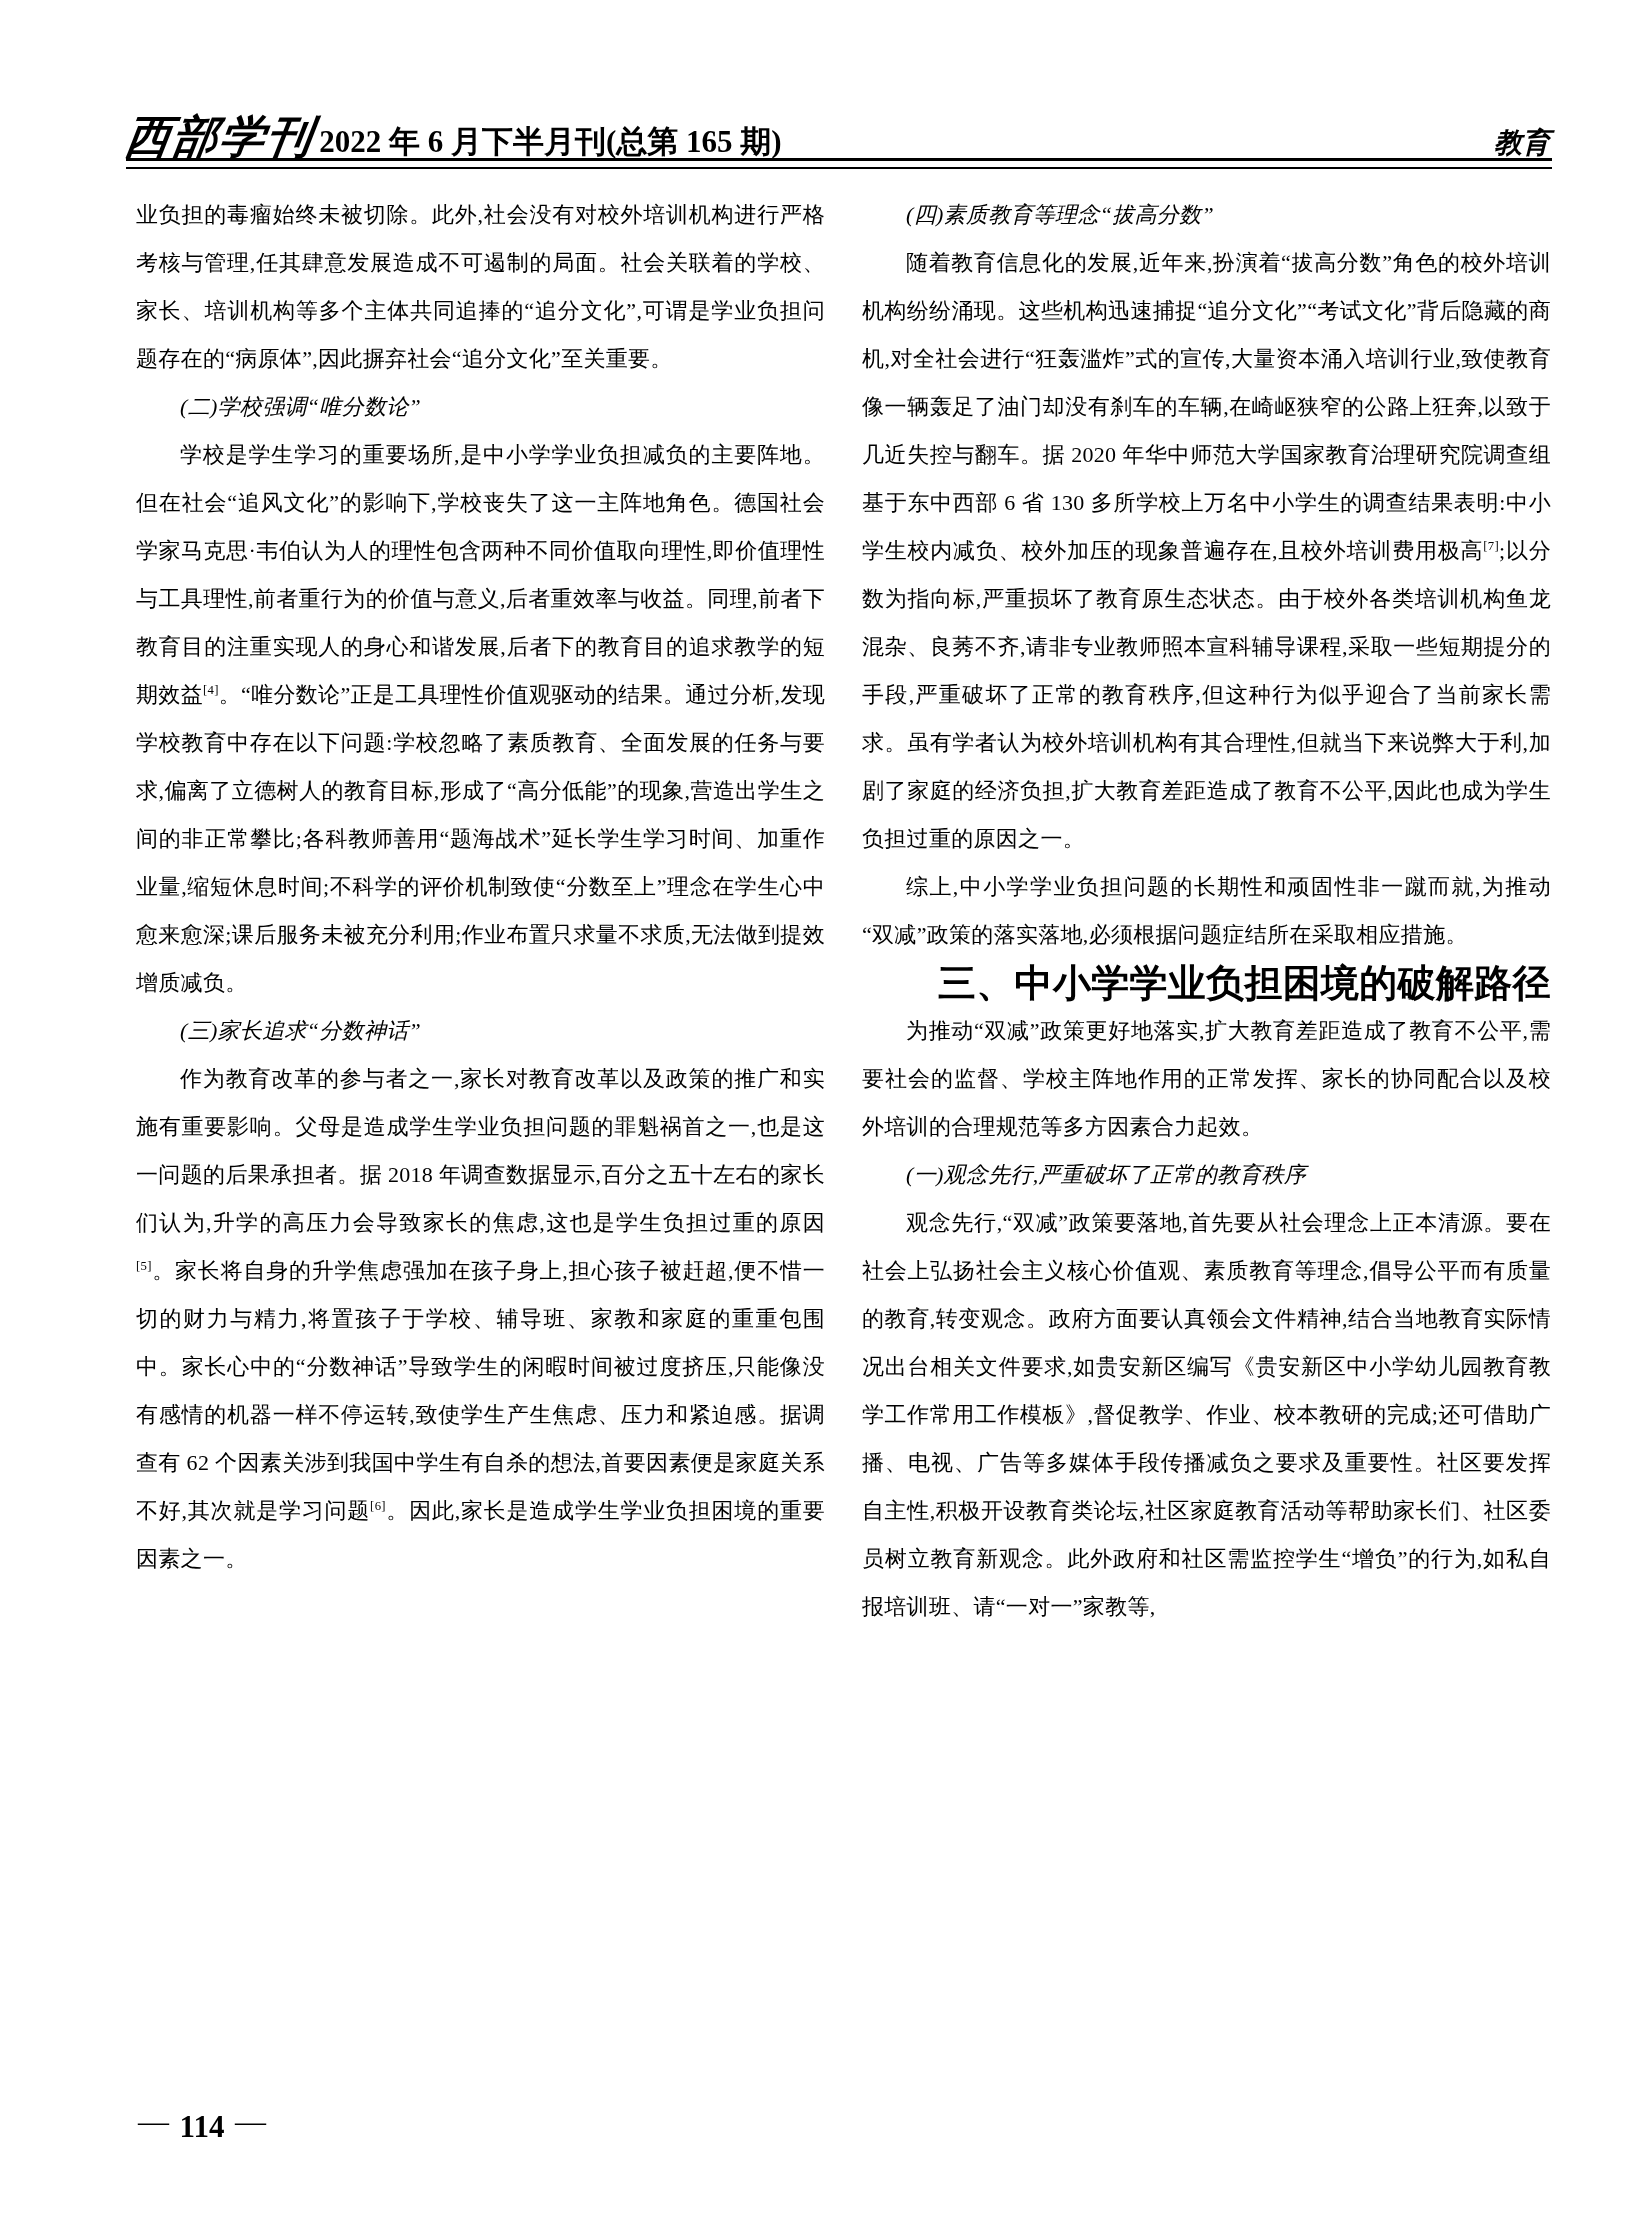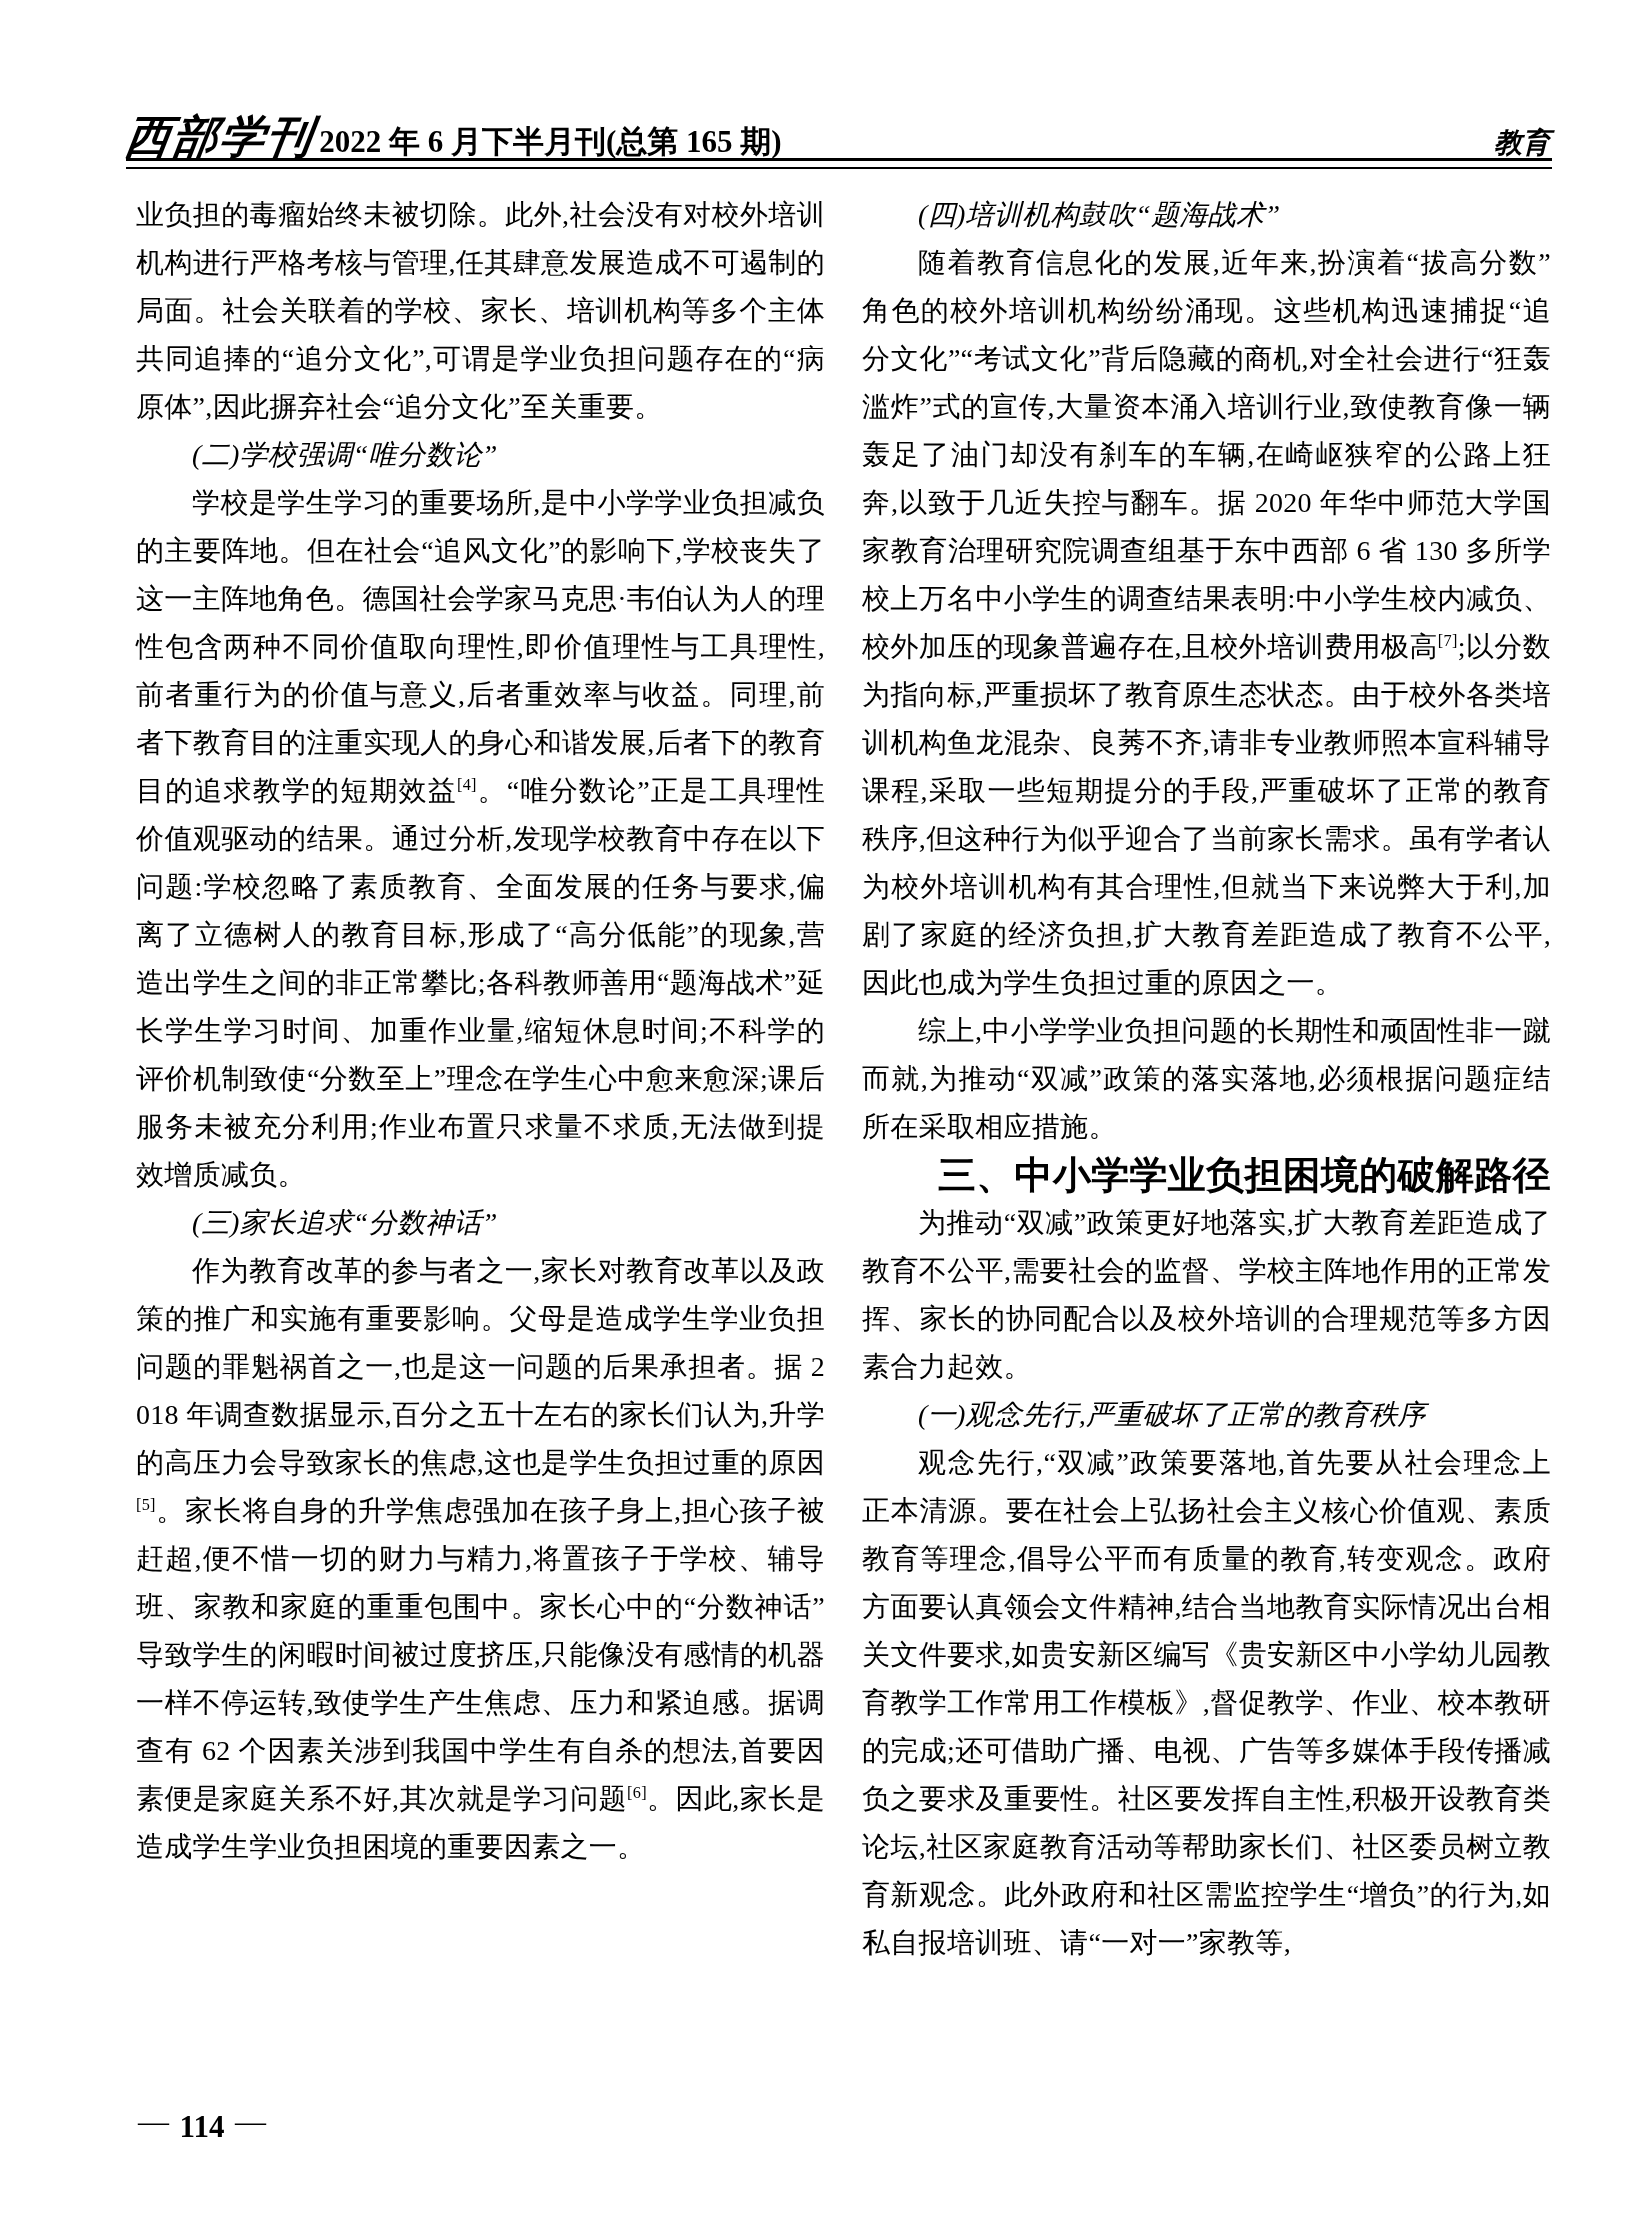--- a/index.html
+++ b/index.html
@@ -34,21 +34,21 @@
   .rule-bottom{top:167px;border-top:2px solid #000;}
 
   
   .cols{
     position:absolute;left:136px;top:191px;width:1416px;
     display:flex;gap:37px;
   }
   .col{width:689px;}
   .para,.subhead,.secthead{
     margin:0;padding:0;
-    font-size:28px;line-height:48px;
+    font-size:22px;line-height:48px;
     text-align:justify;
     text-indent:2em;
     letter-spacing:0.3px;
     word-break:break-all;
   }
   .para.noindent{text-indent:0;}
   .subhead{
     font-style:italic;           
     font-family:"Liberation Serif","DejaVu Serif",serif;
   }
@@ -86,21 +86,21 @@
 
     <section class="col">
       <p class="para noindent rich">业负担的毒瘤始终未被切除。此外,社会没有对校外培训机构进行严格考核与管理,任其肆意发展造成不可遏制的局面。社会关联着的学校、家长、培训机构等多个主体共同追捧的“追分文化”,可谓是学业负担问题存在的“病原体”,因此摒弃社会“追分文化”至关重要。</p>
       <p class="subhead">(二)学校强调“唯分数论”</p>
       <p class="para rich">学校是学生学习的重要场所,是中小学学业负担减负的主要阵地。但在社会“追风文化”的影响下,学校丧失了这一主阵地角色。德国社会学家马克思·韦伯认为人的理性包含两种不同价值取向理性,即价值理性与工具理性,前者重行为的价值与意义,后者重效率与收益。同理,前者下教育目的注重实现人的身心和谐发展,后者下的教育目的追求教学的短期效益<sup>[4]</sup>。“唯分数论”正是工具理性价值观驱动的结果。通过分析,发现学校教育中存在以下问题:学校忽略了素质教育、全面发展的任务与要求,偏离了立德树人的教育目标,形成了“高分低能”的现象,营造出学生之间的非正常攀比;各科教师善用“题海战术”延长学生学习时间、加重作业量,缩短休息时间;不科学的评价机制致使“分数至上”理念在学生心中愈来愈深;课后服务未被充分利用;作业布置只求量不求质,无法做到提效增质减负。</p>
       <p class="subhead">(三)家长追求“分数神话”</p>
       <p class="para rich">作为教育改革的参与者之一,家长对教育改革以及政策的推广和实施有重要影响。父母是造成学生学业负担问题的罪魁祸首之一,也是这一问题的后果承担者。据 2018 年调查数据显示,百分之五十左右的家长们认为,升学的高压力会导致家长的焦虑,这也是学生负担过重的原因<sup>[5]</sup>。家长将自身的升学焦虑强加在孩子身上,担心孩子被赶超,便不惜一切的财力与精力,将置孩子于学校、辅导班、家教和家庭的重重包围中。家长心中的“分数神话”导致学生的闲暇时间被过度挤压,只能像没有感情的机器一样不停运转,致使学生产生焦虑、压力和紧迫感。据调查有 62 个因素关涉到我国中学生有自杀的想法,首要因素便是家庭关系不好,其次就是学习问题<sup>[6]</sup>。因此,家长是造成学生学业负担困境的重要因素之一。</p>
     </section>
 
     <section class="col">
-      <p class="subhead">(四)培训机构鼓吹“题海战术”</p>
+      <p class="subhead">(四)素质教育等理念“拔高分数”</p>
       <p class="para rich">随着教育信息化的发展,近年来,扮演着“拔高分数”角色的校外培训机构纷纷涌现。这些机构迅速捕捉“追分文化”“考试文化”背后隐藏的商机,对全社会进行“狂轰滥炸”式的宣传,大量资本涌入培训行业,致使教育像一辆轰足了油门却没有刹车的车辆,在崎岖狭窄的公路上狂奔,以致于几近失控与翻车。据 2020 年华中师范大学国家教育治理研究院调查组基于东中西部 6 省 130 多所学校上万名中小学生的调查结果表明:中小学生校内减负、校外加压的现象普遍存在,且校外培训费用极高<sup>[7]</sup>;以分数为指向标,严重损坏了教育原生态状态。由于校外各类培训机构鱼龙混杂、良莠不齐,请非专业教师照本宣科辅导课程,采取一些短期提分的手段,严重破坏了正常的教育秩序,但这种行为似乎迎合了当前家长需求。虽有学者认为校外培训机构有其合理性,但就当下来说弊大于利,加剧了家庭的经济负担,扩大教育差距造成了教育不公平,因此也成为学生负担过重的原因之一。</p>
       <p class="para rich">综上,中小学学业负担问题的长期性和顽固性非一蹴而就,为推动“双减”政策的落实落地,必须根据问题症结所在采取相应措施。</p>
       <h3 class="secthead">三、中小学学业负担困境的破解路径</h3>
       <p class="para rich">为推动“双减”政策更好地落实,扩大教育差距造成了教育不公平,需要社会的监督、学校主阵地作用的正常发挥、家长的协同配合以及校外培训的合理规范等多方因素合力起效。</p>
       <p class="subhead">(一)观念先行,严重破坏了正常的教育秩序</p>
       <p class="para rich">观念先行,“双减”政策要落地,首先要从社会理念上正本清源。要在社会上弘扬社会主义核心价值观、素质教育等理念,倡导公平而有质量的教育,转变观念。政府方面要认真领会文件精神,结合当地教育实际情况出台相关文件要求,如贵安新区编写《贵安新区中小学幼儿园教育教学工作常用工作模板》,督促教学、作业、校本教研的完成;还可借助广播、电视、广告等多媒体手段传播减负之要求及重要性。社区要发挥自主性,积极开设教育类论坛,社区家庭教育活动等帮助家长们、社区委员树立教育新观念。此外政府和社区需监控学生“增负”的行为,如私自报培训班、请“一对一”家教等,</p>
     </section>
 
   </main>
 

